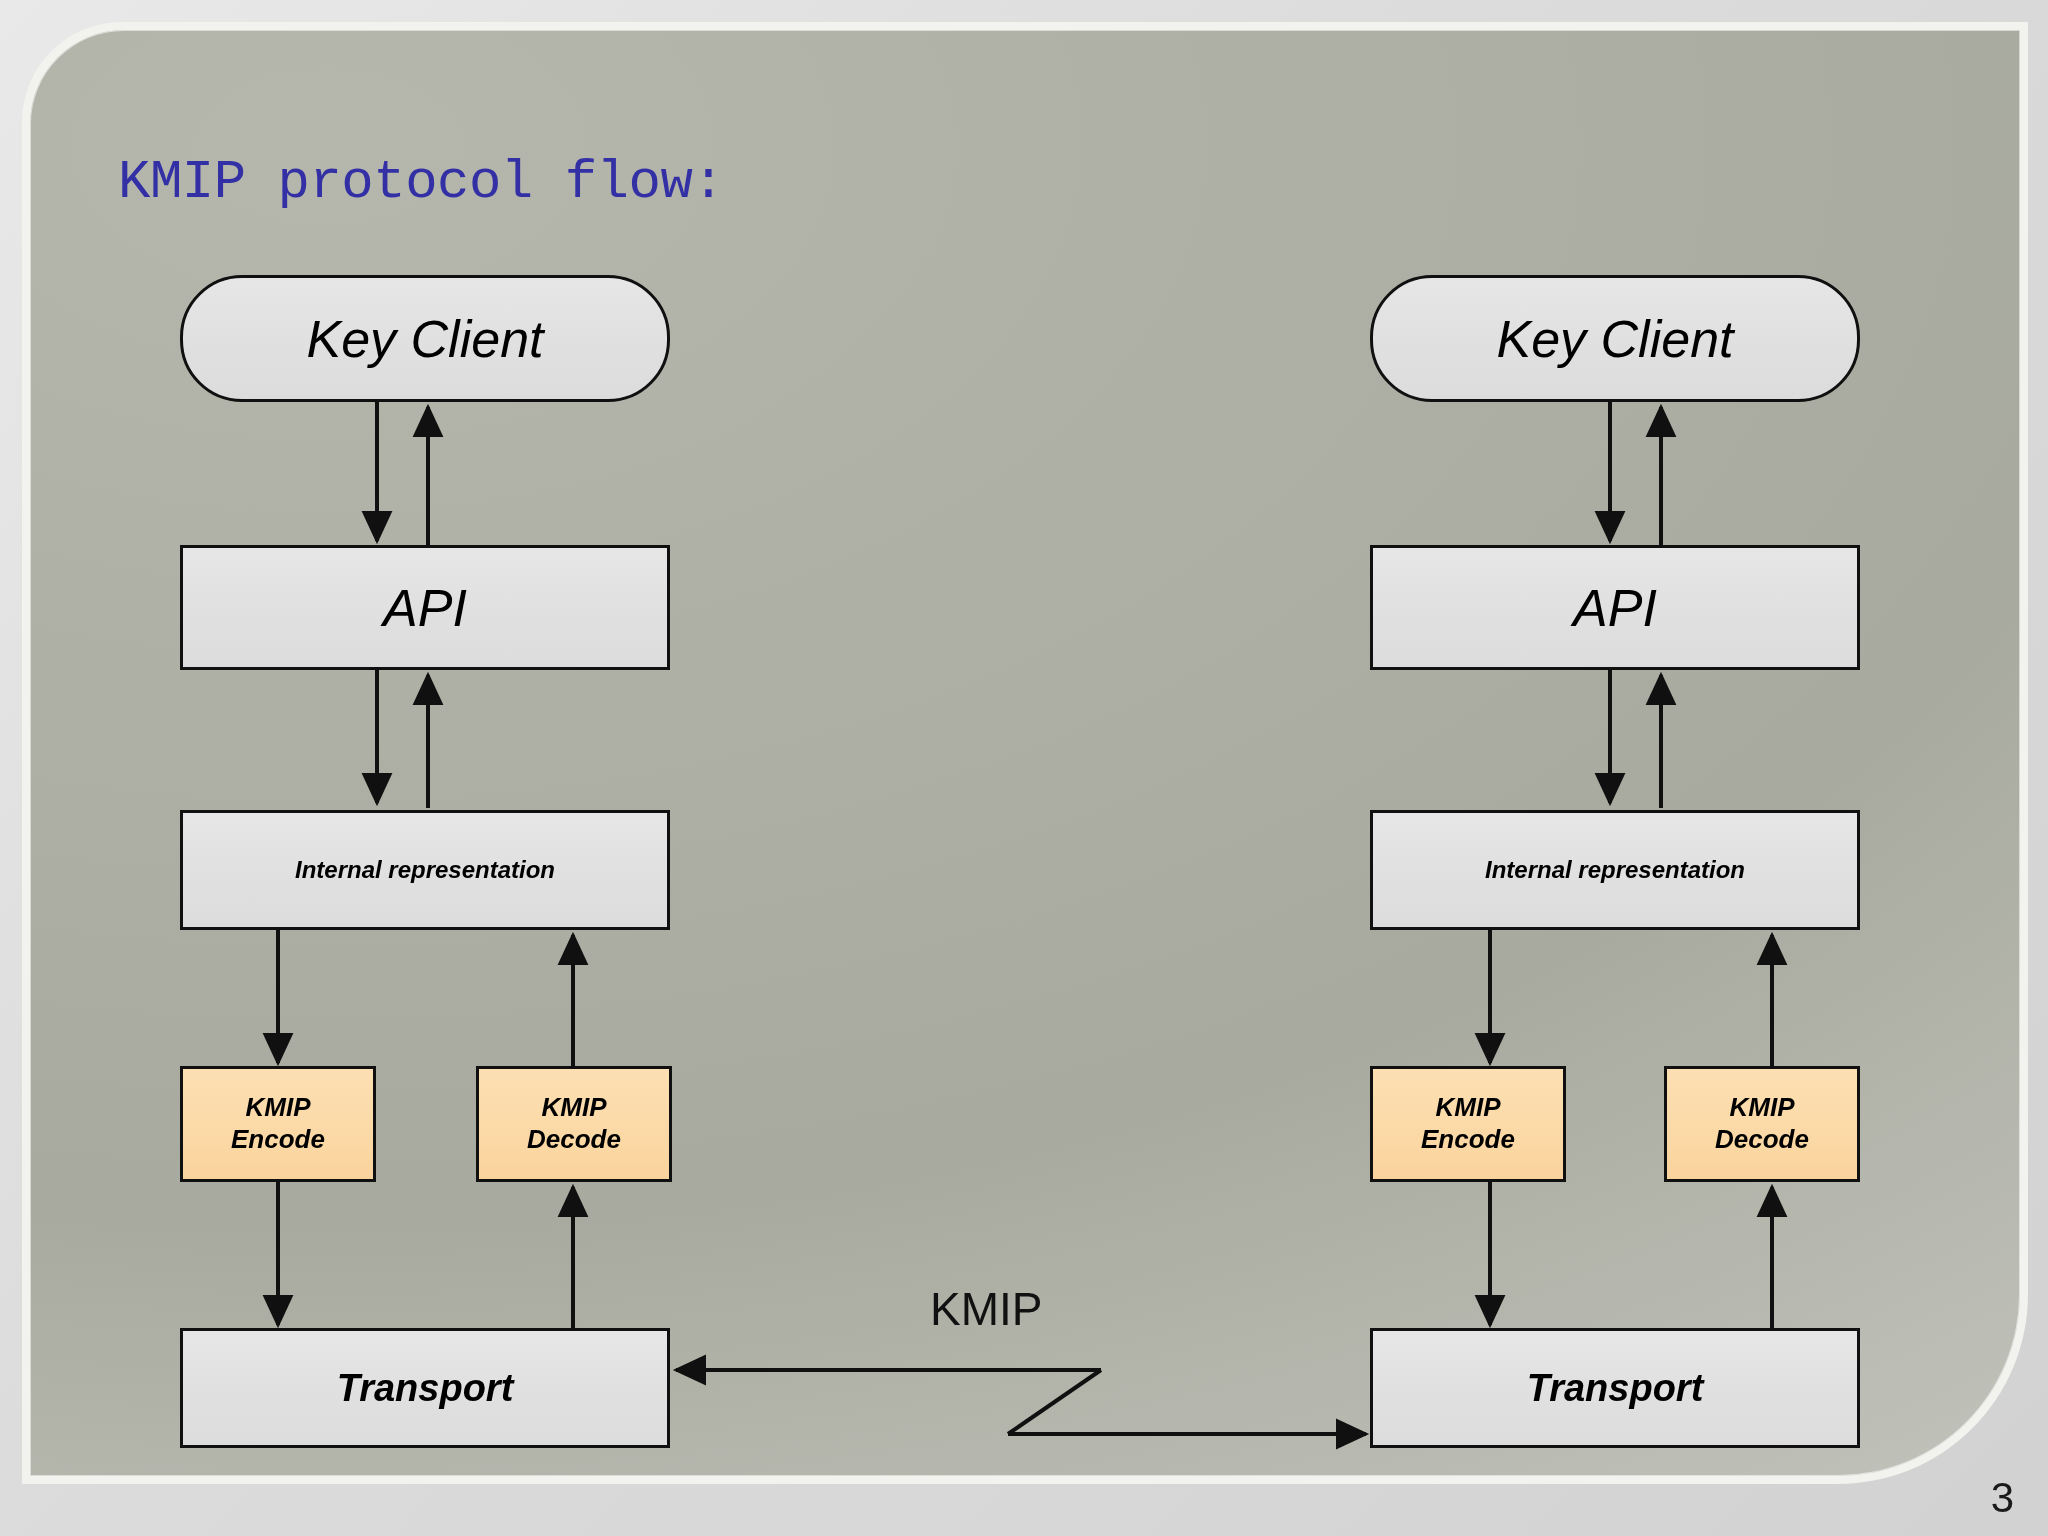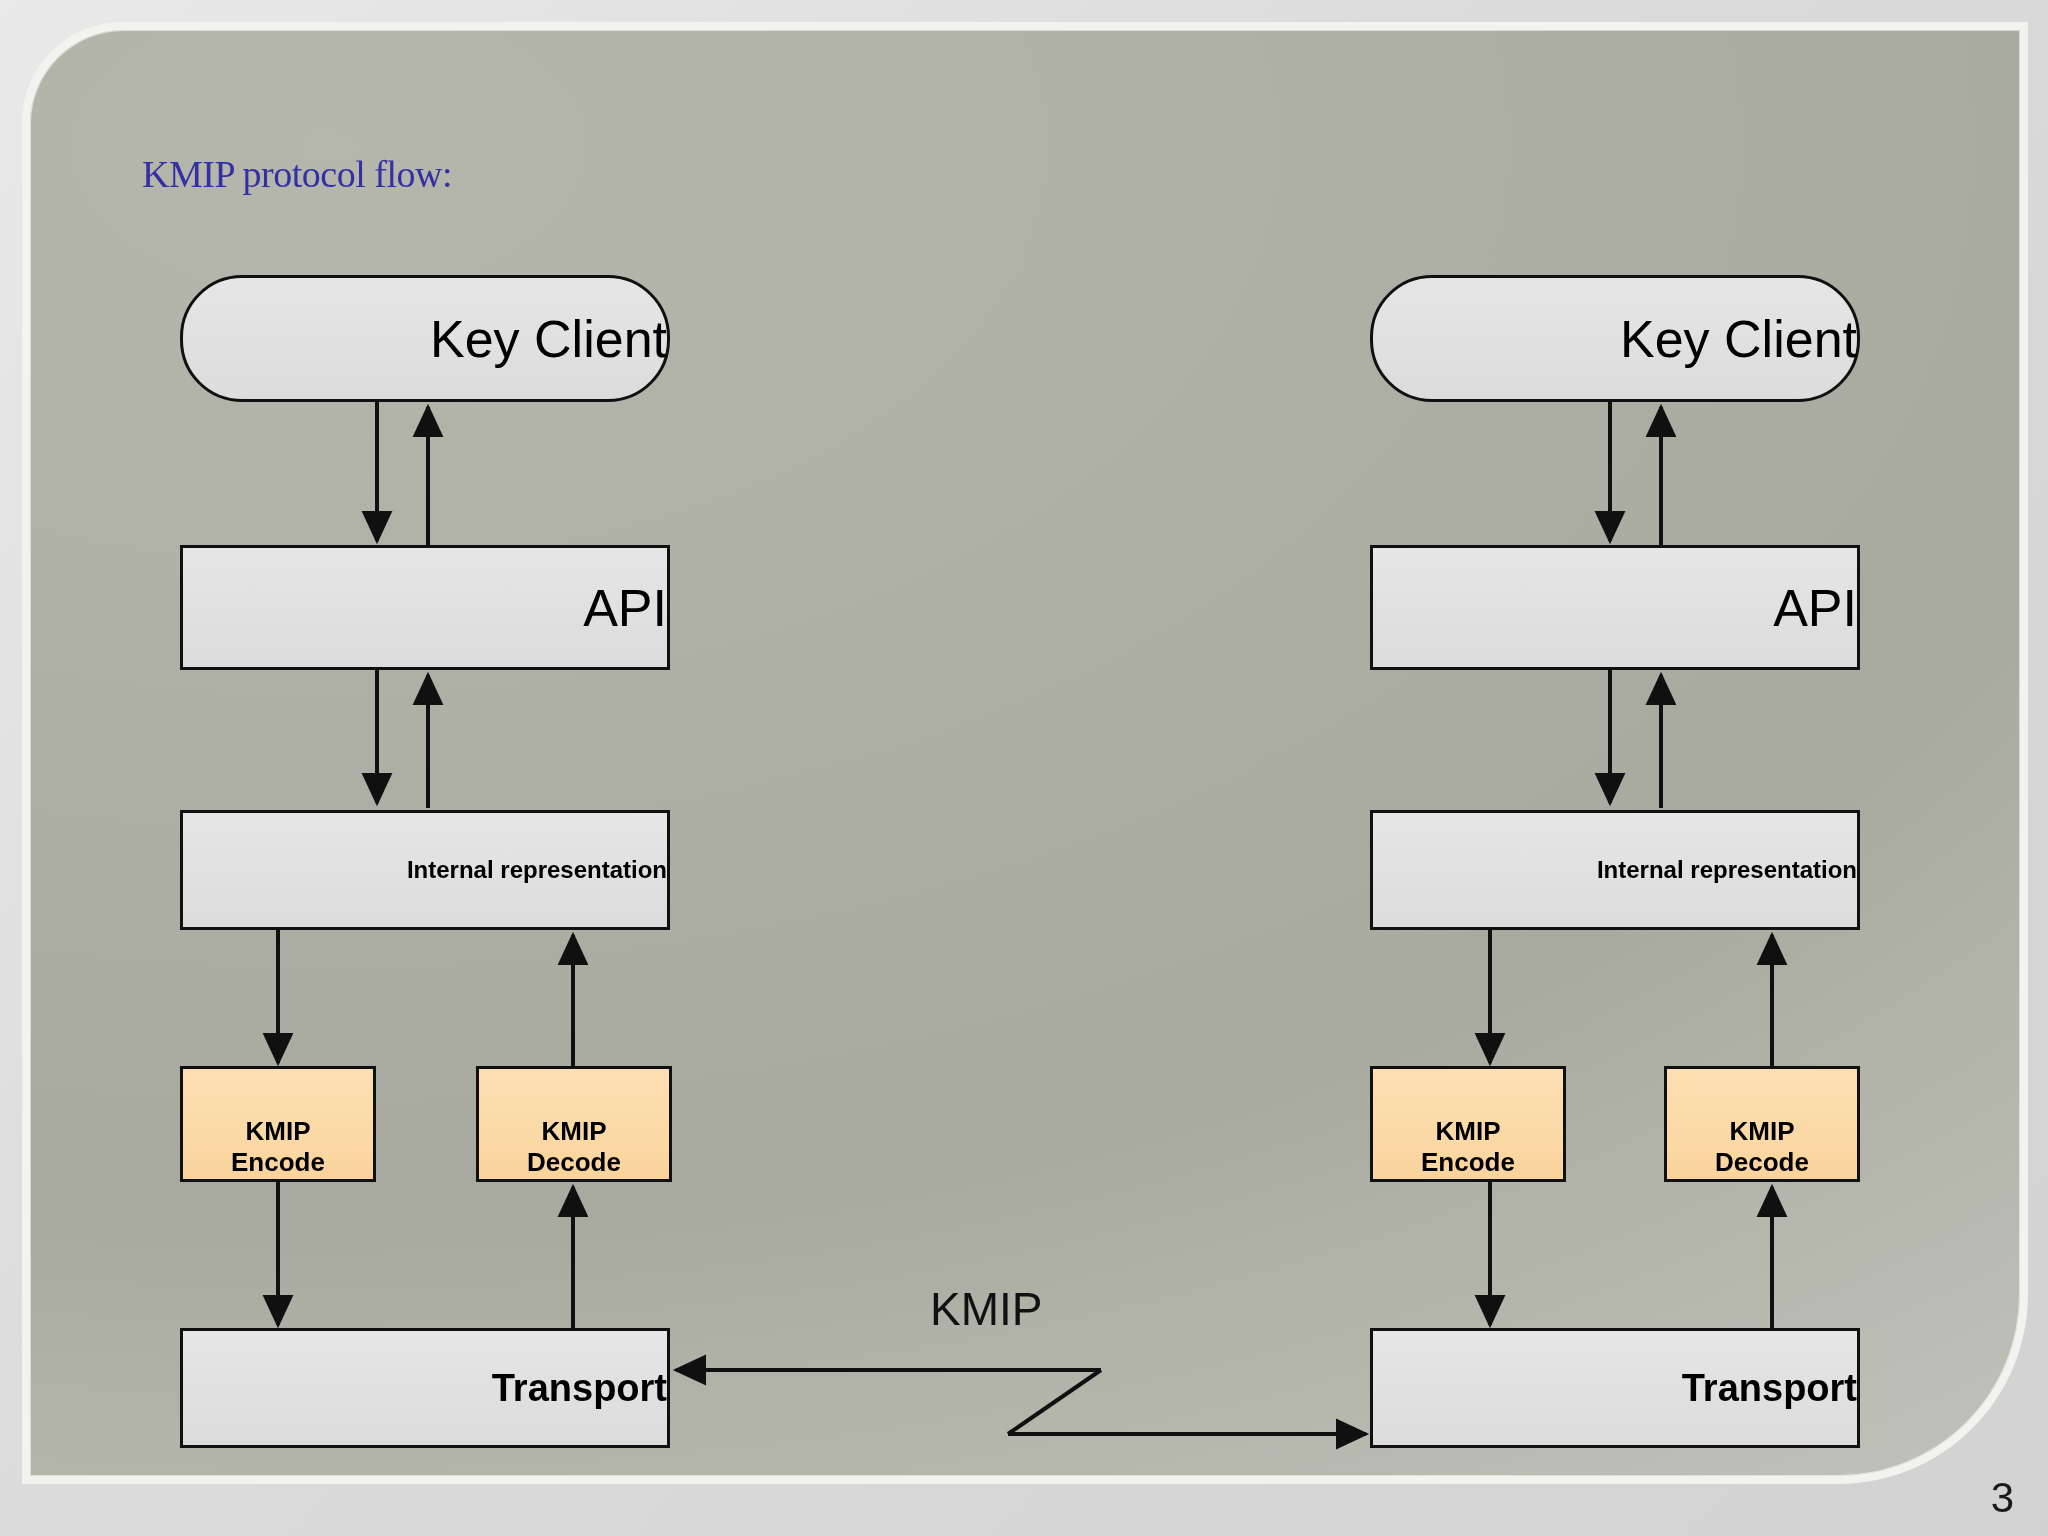--- a/index.html
+++ b/index.html
@@ -45,49 +45,49 @@
       radial-gradient(150% 120% at 15% 8%, #b6b7ac 0%, #aeafa4 38%, #a9aa9f 62%, #c4c5bd 100%);
     box-shadow: inset 0 0 0 1px rgba(255,255,255,0.55);
     overflow: hidden;
   }
 
   
   #slide-title {
     position: absolute;
     left: 118px;
     top: 155px;
-    font-size: 38px;
+    font-size: 54px;
     line-height: 1.05;
     letter-spacing: -0.5px;
     color: #3330a6;
-    font-family: Liberation Serif, serif;
+    font-family: Liberation Mono, monospace;
     white-space: nowrap;
-    margin-left: 24px;
   }
 
   
   #diagram {
     position: absolute;
     left: 0;
     top: 0;
     width: 2048px;
     height: 1536px;
   }
 
   .node {
     position: absolute;
     box-sizing: border-box;
     border: 3px solid #101010;
     background: linear-gradient(180deg, #e6e6e6 0%, #e0e0e0 55%, #dcdcdc 100%);
     display: flex;
     align-items: center;
-    justify-content: flex-end;
+    justify-content: center;
     color: #000000;
     text-align: center;
     font-family: "Liberation Sans", sans-serif;
+    font-style: italic;
   }
 
   .node.endpoint {
     border-radius: 62px;
     font-size: 52px;
     font-weight: 400;
   }
 
   .node.api {
     font-size: 52px;

